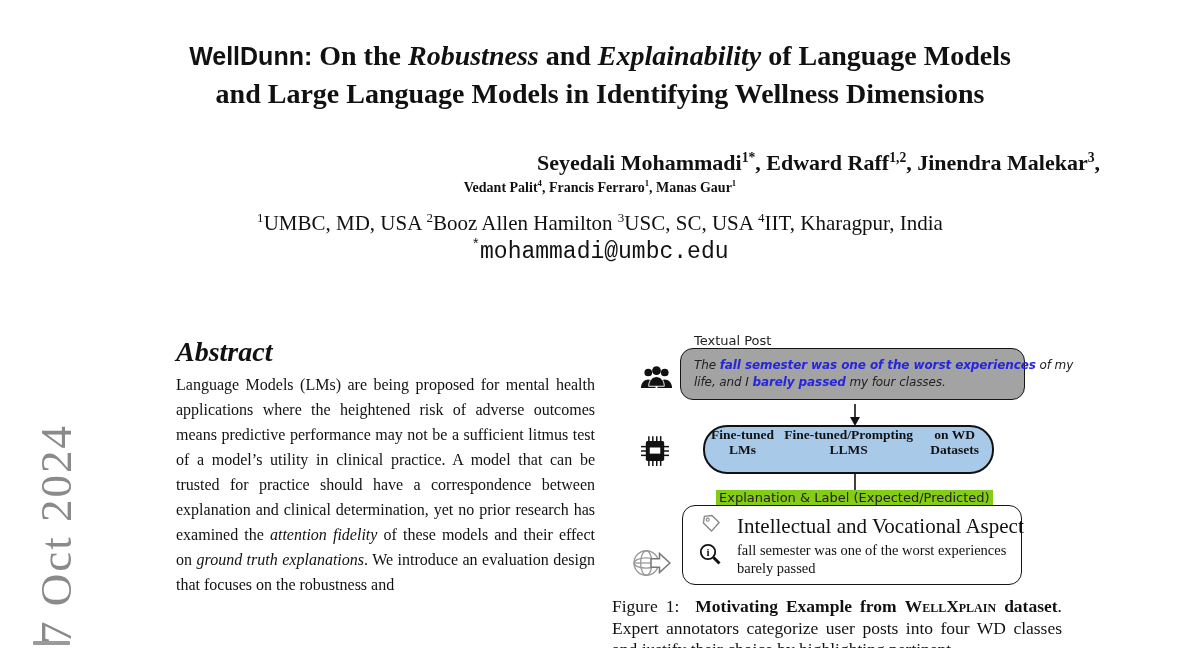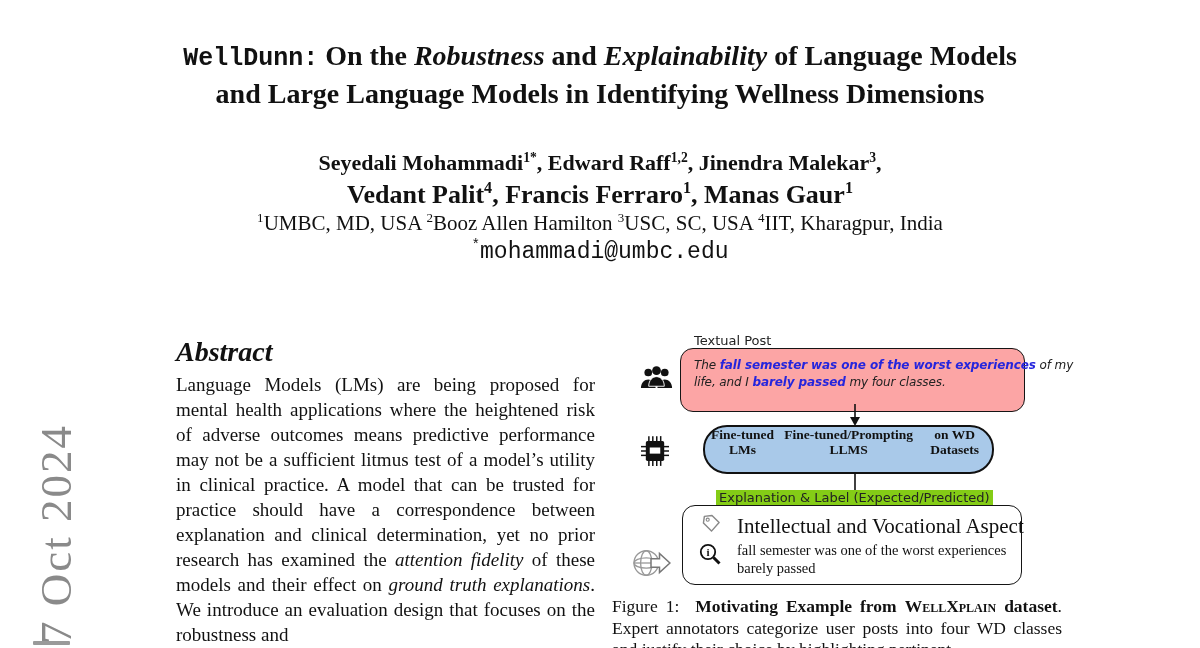--- a/index.html
+++ b/index.html
@@ -3,50 +3,50 @@
 <meta charset="utf-8">
 <style>
   html,body{margin:0;padding:0;}
   body{width:1200px;height:648px;overflow:hidden;background:#ffffff;
        font-family:"Liberation Serif",serif;color:#111;position:relative;}
   .abs{position:absolute;}
   .i{font-style:italic;}
   .b{font-weight:bold;margin-top:40px;}
   .sc{font-variant:small-caps;}
   .sup{vertical-align:super;font-size:0.62em;line-height:0;}
-  .mono{font-family:Liberation Mono, monospace;font-size:0.93em;text-align:center;}
+  .mono{font-family:Liberation Sans, sans-serif;font-size:0.93em;text-align:center;}
   .blue{color:#2525dd;font-weight:bold;}
 
   .arxiv-date{left:30px;top:644px;transform:rotate(-90deg);transform-origin:0 0;
     font-size:45px;color:#8a8a8a;letter-spacing:2px;white-space:nowrap;
     font-family:"Liberation Serif",serif;}
   .bracket-sliver{left:33px;top:641px;width:37px;height:4px;background:#9a9a9a;border-radius:1px;}
 
   .title-line{left:100px;top:40px;width:1000px;text-align:center;
     font-size:28px;font-weight:bold;white-space:nowrap;}
   .title-line .mono{font-size:25px;}
   .title-line2{top:78px;}
 
   .authors-line{left:100px;width:1000px;text-align:center;white-space:nowrap;}
-  .authors-1{top:150px;font-size:22px;font-weight:bold;}
-  .authors-2{top:180px;font-size:26px;font-weight:bold;}
+  .authors-1{top:150px;font-size:22px;font-weight:bold;text-align:right;}
+  .authors-2{top:180px;font-size:14px;font-weight:bold;}
   .affils{top:211px;font-size:21px;}
   .email{top:239px;font-size:23px;font-family:"Liberation Mono",monospace;}
 
   .abstract-heading{left:176px;top:336px;width:419px;
     font-size:28px;font-weight:bold;font-style:italic;}
   .abstract-body{left:176px;top:372px;width:419px;height:276px;overflow:hidden;
-    font-size:19px;line-height:25px;text-align:justify;hyphens:auto;-webkit-hyphens:auto;}
+    font-size:16px;line-height:25px;text-align:justify;hyphens:auto;-webkit-hyphens:auto;}
 
   .hand{font-family:"DejaVu Sans",sans-serif;font-style:italic;font-size:12px;
     letter-spacing:-0.1px;color:#222;}
   .hand-label{font-family:"DejaVu Sans",sans-serif;font-size:13px;color:#222;}
 
-  .tp-box{left:680px;top:348px;width:345px;height:64px;border:1.7px solid #151515;
-    border-radius:13px;box-sizing:border-box;padding:8px 8px 0 13px;background:#fca5a5;}
+  .tp-box{left:680px;top:348px;width:345px;height:52px;border:1.7px solid #151515;
+    border-radius:13px;box-sizing:border-box;padding:8px 8px 0 13px;background:#a3a3a3;}
   .tp-label{left:694px;top:333px;}
   .tp-line{line-height:17px;white-space:nowrap;}
 
   .model-pill{left:703px;top:425px;width:291px;height:49px;box-sizing:border-box;
     background:#a9c9e9;border:2px solid #111;border-radius:24px;
     display:flex;flex-direction:row;justify-content:center;text-align:center;
     font-size:13.5px;font-weight:bold;line-height:15px;}
 
   .out-box{left:682px;top:505px;width:340px;height:80px;border:1.7px solid #151515;
     border-radius:13px;box-sizing:border-box;background:#fff;}

